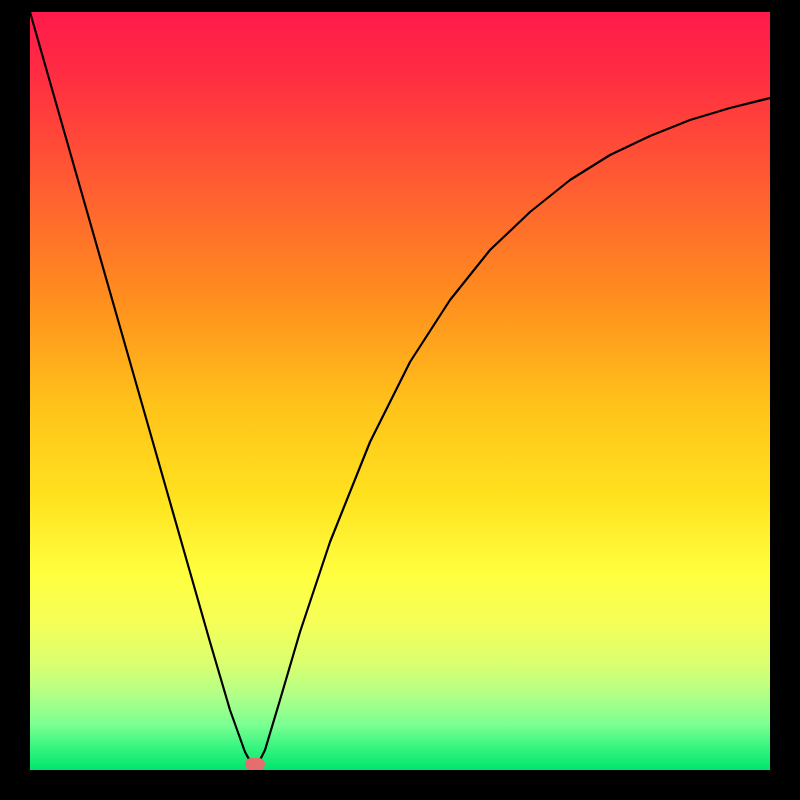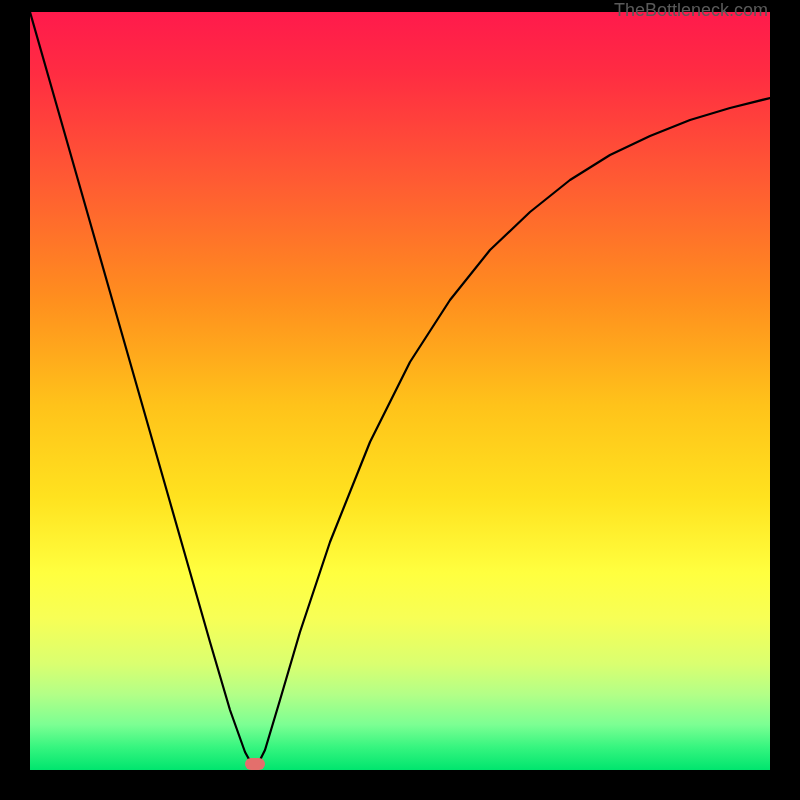--- a/index.html
+++ b/index.html
@@ -62,14 +62,13 @@
 <body>
 
 <div class="frame">
   <div class="plot-area">
     <div class="gradient"></div>
     <svg class="curve" viewBox="0 0 740 758" preserveAspectRatio="none">
       <path id="curve-path" d="M0 0 L20 70 L40 140 L60 210 L80 280 L100 350 L120 420 L140 490 L160 560 L180 630 L200 698 L215 740 L225 758 L235 738 L250 688 L270 620 L300 530 L340 430 L380 350 L420 288 L460 238 L500 200 L540 168 L580 143 L620 124 L660 108 L700 96 L740 86" fill="none" stroke="#000" stroke-width="2.2" stroke-linejoin="round" stroke-linecap="round"></path>
     </svg>
     <div class="marker" id="min-marker" style="left: 215px; top: 746px;"></div>
   </div>
-  <div class="watermark">TheBottleneck.com</div>
 </div>
 
 </body></html>

